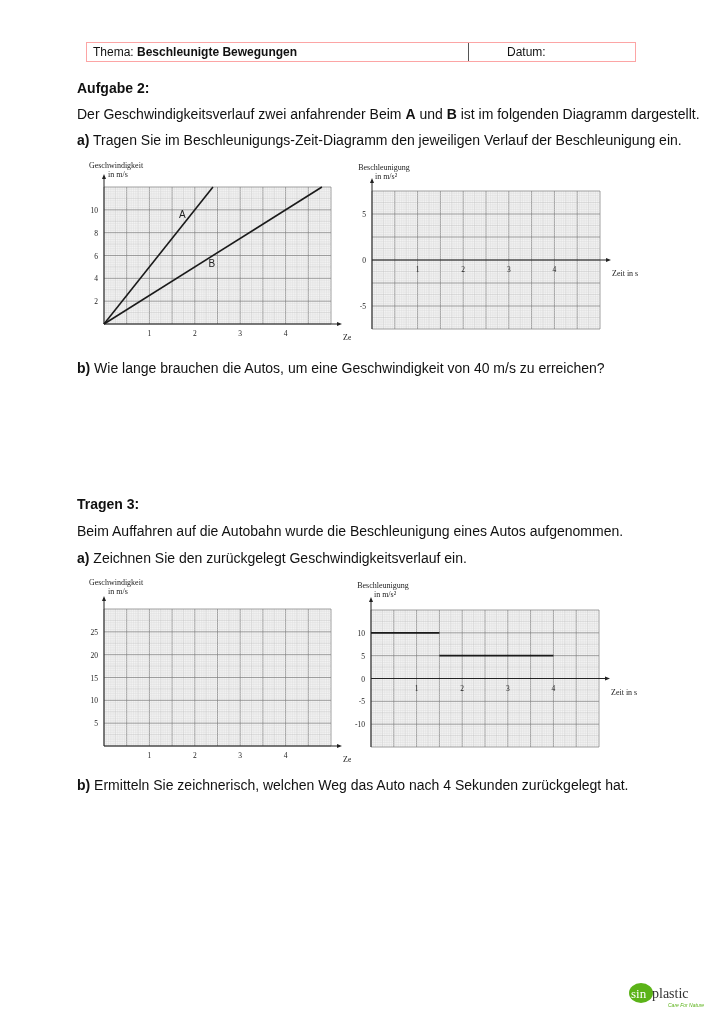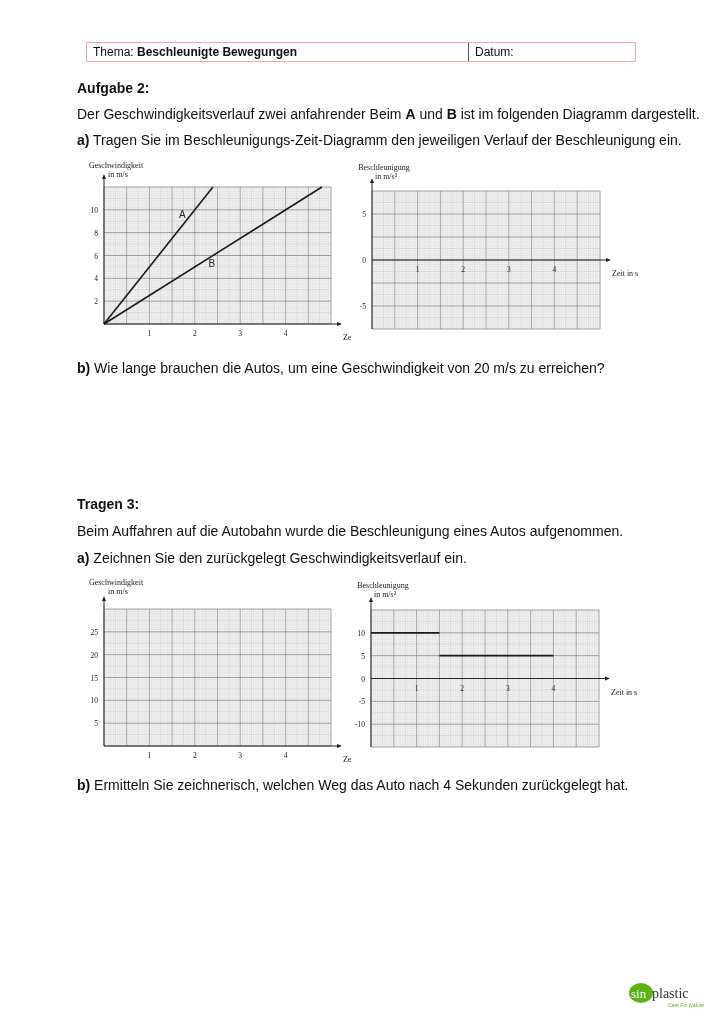--- a/index.html
+++ b/index.html
@@ -1,19 +1,19 @@
 <!DOCTYPE html>
 <html><head>
 <meta charset="utf-8">
 <style>
   html,body{margin:0;padding:0;background:#fff;}
   body{width:720px;height:1018px;position:relative;font-family:"Liberation Sans",sans-serif;color:#111;overflow:hidden;}
   .hdr{position:absolute;left:86px;top:42px;width:548px;height:18px;border:1px solid #fca5a5;display:flex;font-size:12px;}
   .hdr .c1{width:382px;border-right:1px solid #555;padding:2px 6px;box-sizing:border-box;}
-  .hdr .c2{flex:1;padding:2px 6px;box-sizing:border-box;}
+  .hdr .c2{flex:1;padding:2px 6px;box-sizing:border-box;margin-left:32px;}
   .t{position:absolute;left:77px;font-size:14px;white-space:nowrap;}
   b{font-weight:bold;}
   svg text{font-family:"Liberation Serif",serif;fill:#222;}
   .chart{position:absolute;}
   .logo{position:absolute;left:628px;top:978px;width:90px;height:34px;}
 </style>
 </head>
 <body>
 
 <div class="hdr">
@@ -383,21 +383,21 @@
     <text x="11" y="57" font-size="7.5" text-anchor="end">5</text>
     <text x="11" y="103" font-size="7.5" text-anchor="end">0</text>
     <text x="11" y="149" font-size="7.5" text-anchor="end">-5</text>
     <text x="62.6" y="112" font-size="7.5" text-anchor="middle">1</text>
     <text x="108.2" y="112" font-size="7.5" text-anchor="middle">2</text>
     <text x="153.79999999999998" y="112" font-size="7.5" text-anchor="middle">3</text>
     <text x="199.4" y="112" font-size="7.5" text-anchor="middle">4</text>
     <text x="257" y="116" font-size="8">Zeit in s</text>
   </svg>
 
-<div class="t" style="top:360px"><b>b)</b><span> Wie lange brauchen die Autos, um eine Geschwindigkeit von 20 m/s zu erreichen?</span></div>
+<div class="t" style="top:360px"><b>b)</b><span> Wie lange brauchen die Autos, um eine Geschwindigkeit von 40 m/s zu erreichen?</span></div>
 
 <div class="t" style="top:496px"><b>Tragen 3:</b></div>
 <div class="t" style="top:523px"><span>Beim Auffahren auf die Autobahn wurde die Beschleunigung eines Autos aufgenommen.</span></div>
 <div class="t" style="top:550px"><b>a)</b><span> Zeichnen Sie den zurückgelegt Geschwindigkeitsverlauf ein.</span></div>
 
 <svg class="chart" id="c2" style="left:86px;top:575px" width="265" height="190">
     <rect x="18" y="34" width="227" height="137" fill="#f3f3f3"></rect>
     <line x1="18" y1="34" x2="18" y2="171" stroke="#888" stroke-width="0.8"></line>
     <line x1="20.27" y1="34" x2="20.27" y2="171" stroke="#d8d8d8" stroke-width="0.4"></line>
     <line x1="22.54" y1="34" x2="22.54" y2="171" stroke="#d8d8d8" stroke-width="0.4"></line>

